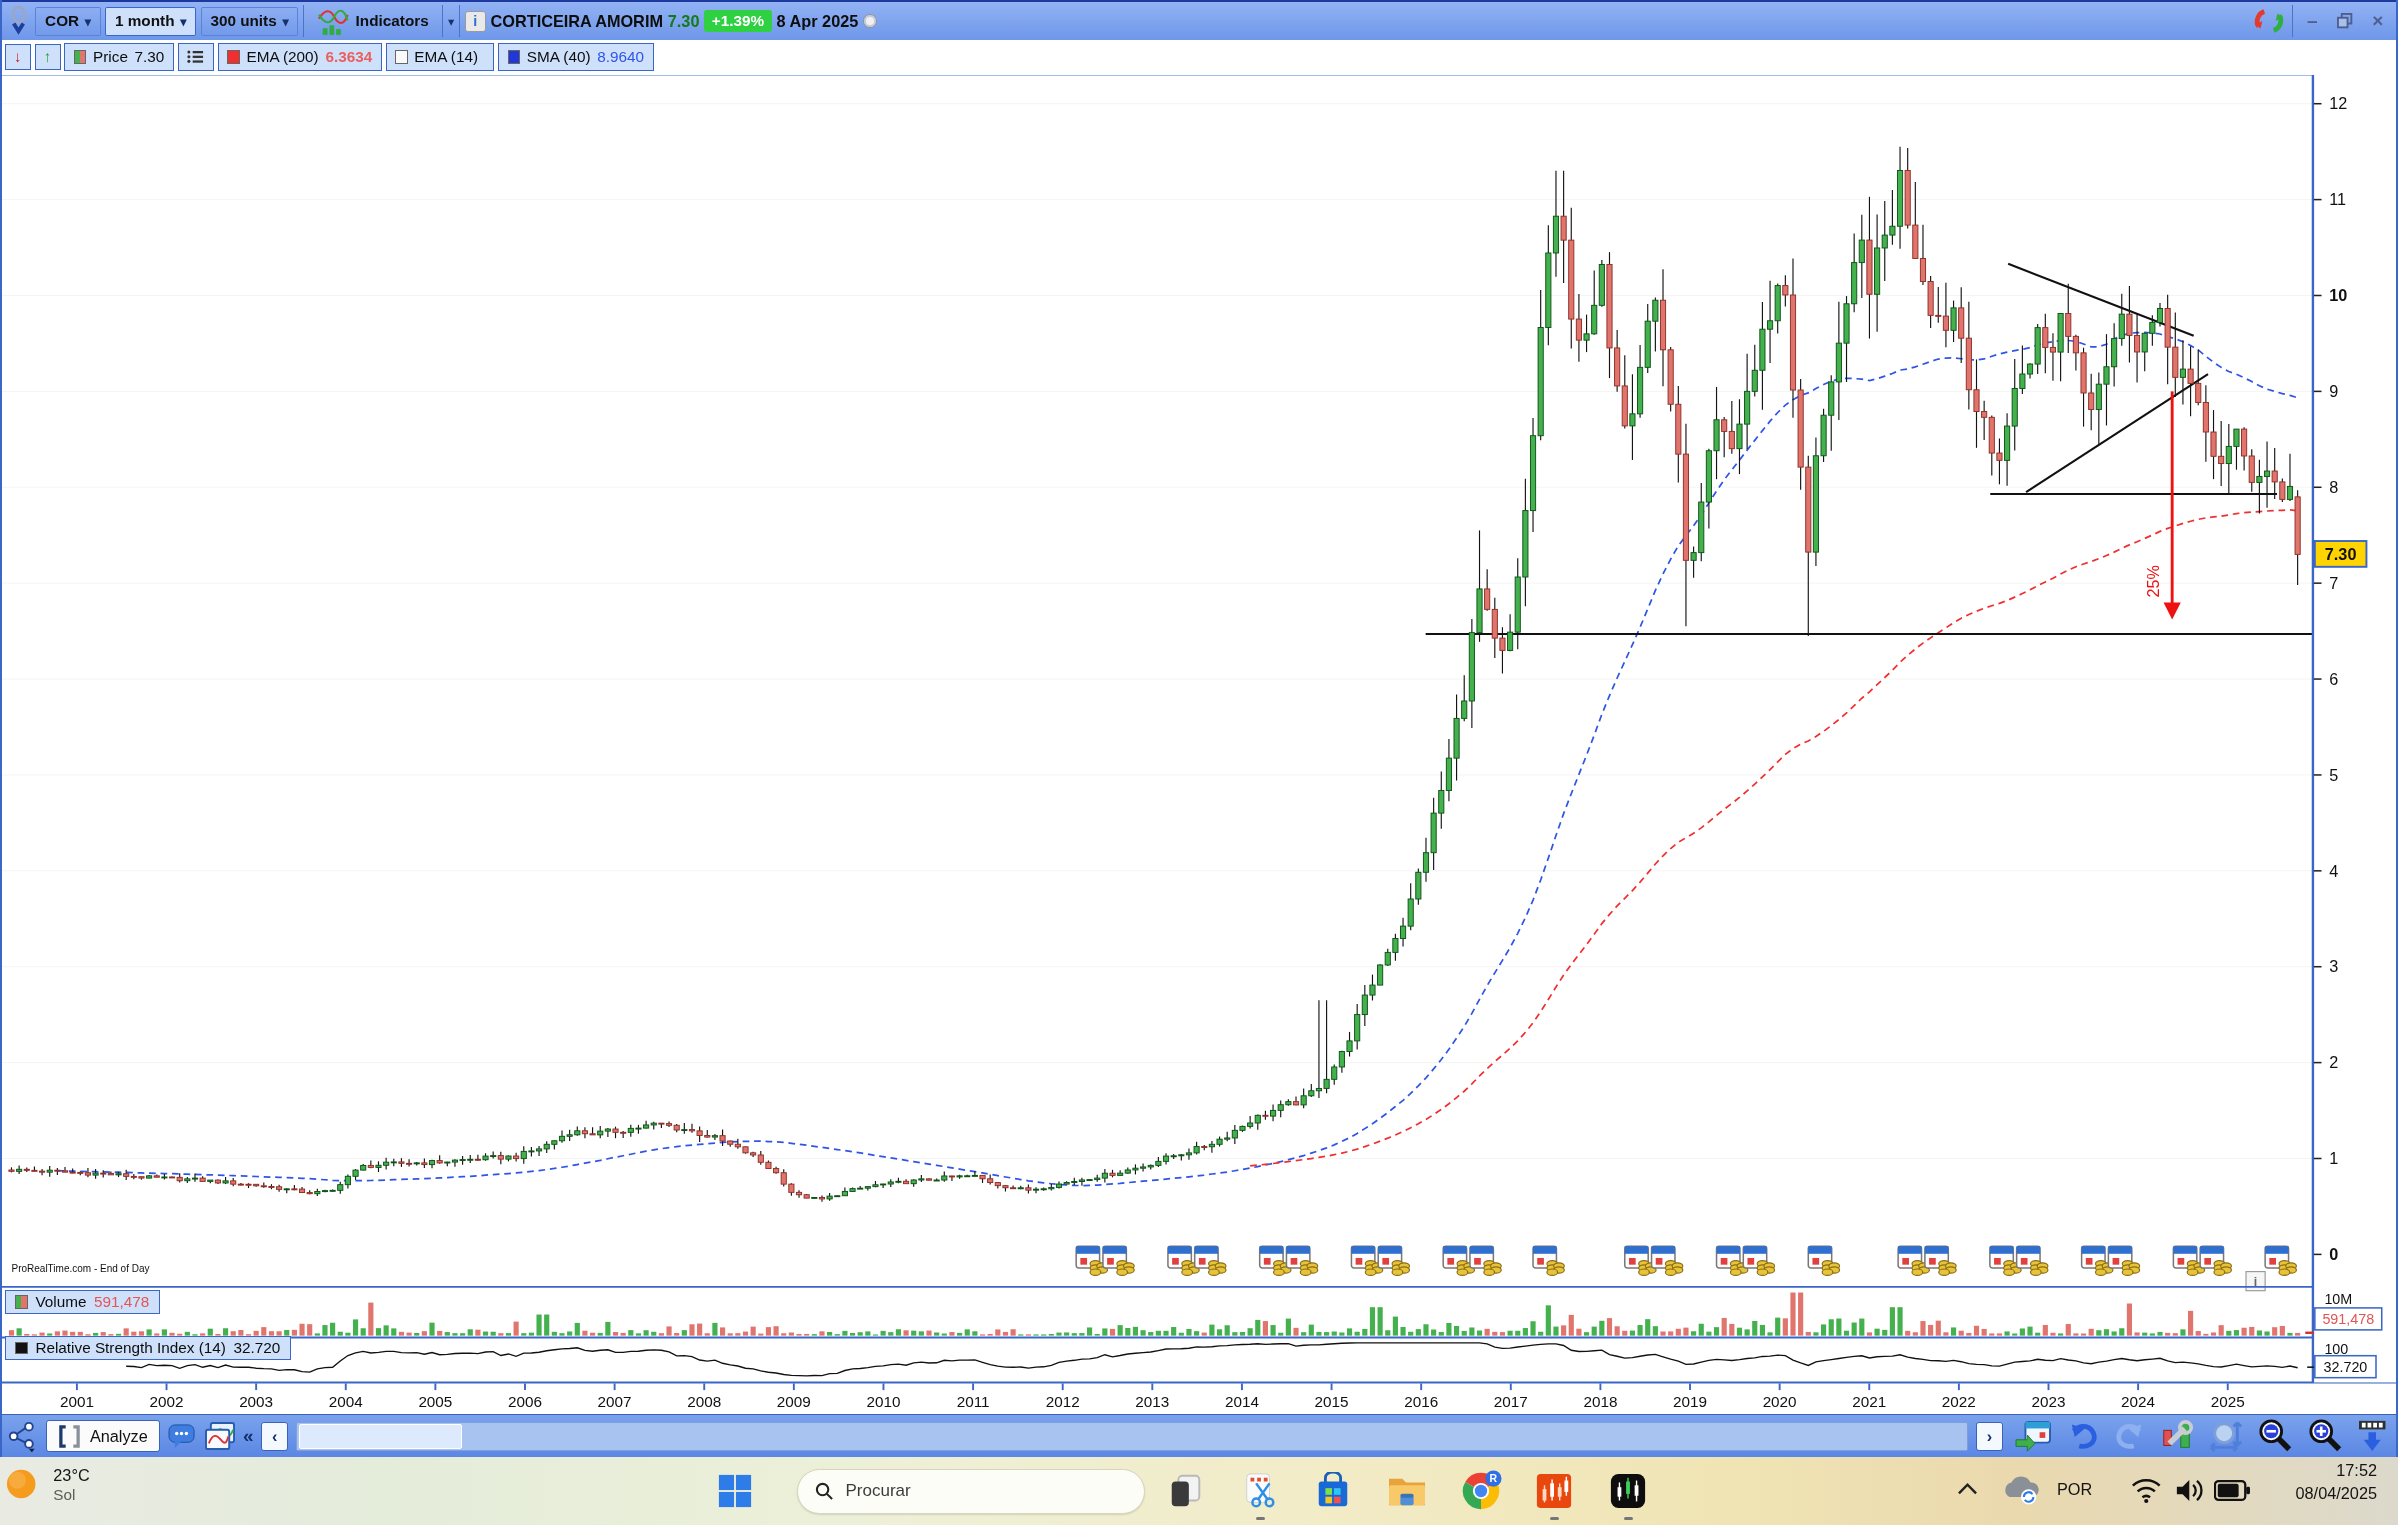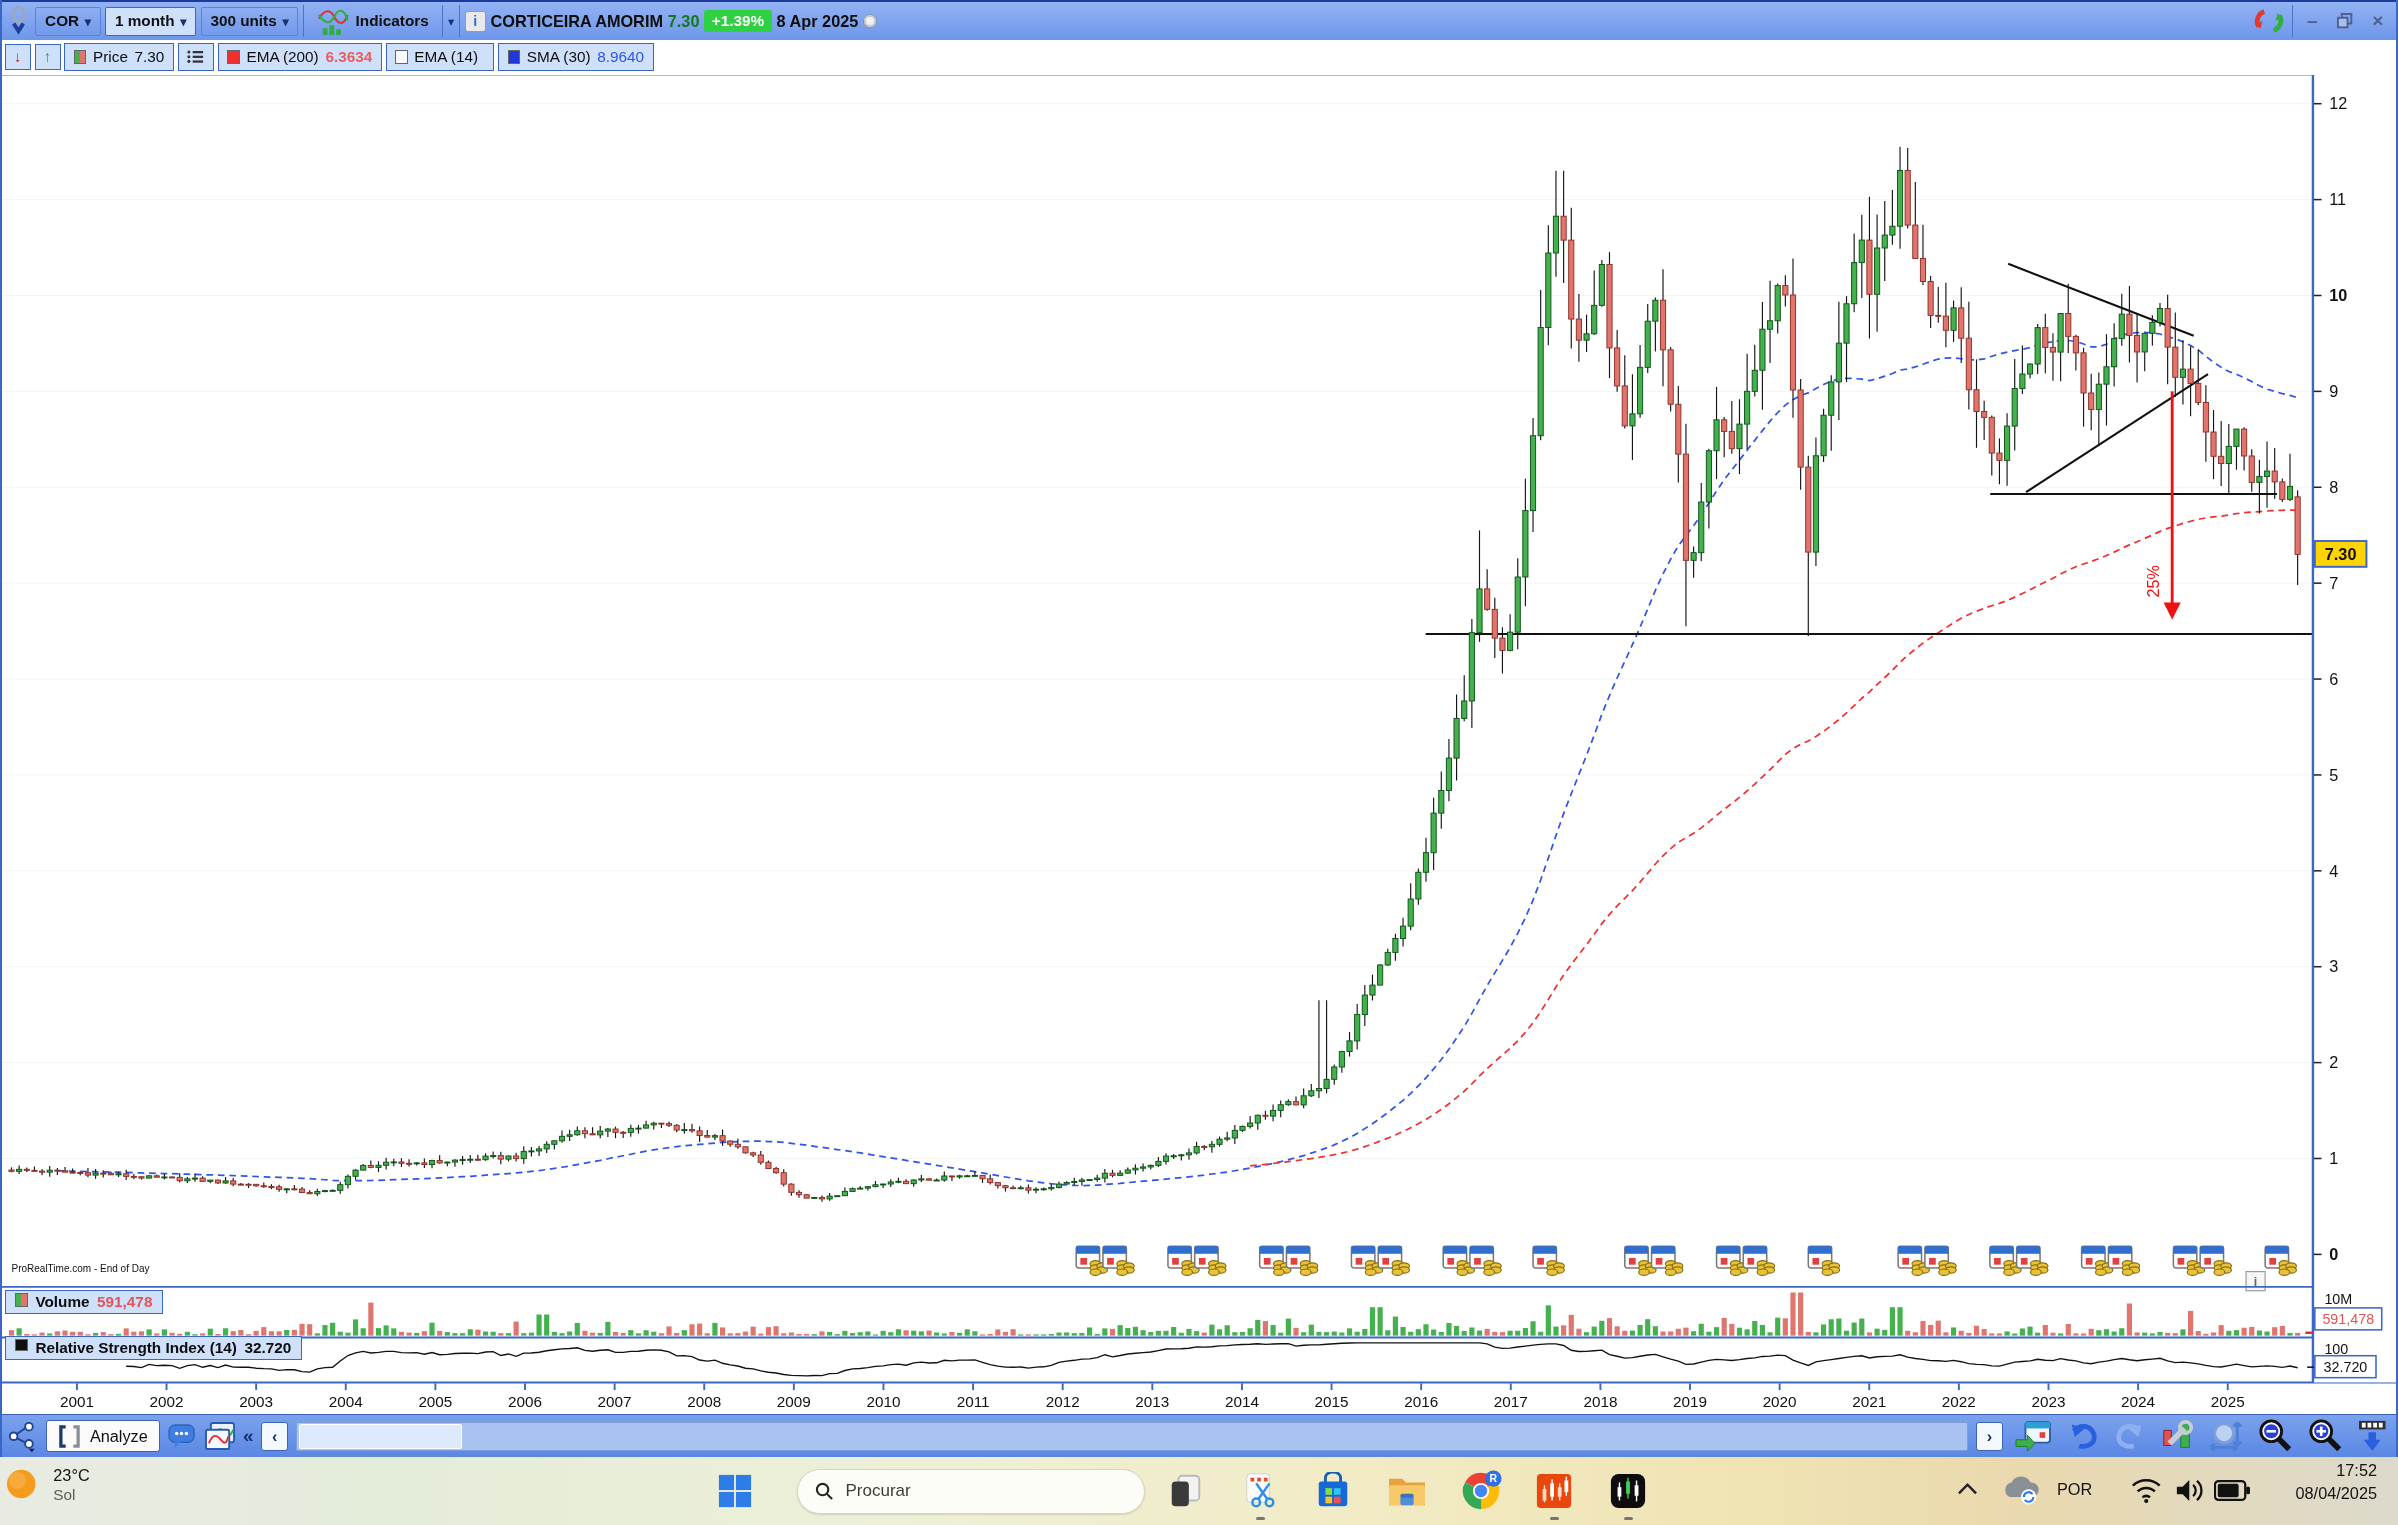--- a/index.html
+++ b/index.html
@@ -35,22 +35,22 @@
     background:#cfe0fb; border:1.4px solid #3a66c8; font-size:15.3px; color:#0d0d0d; }
   .lg-btn { width:26px; height:26px; display:flex; align-items:center; justify-content:center;
     background:#cfe0fb; border:1.4px solid #3a66c8; font-weight:bold; font-size:15.3px; }
   .sw { width:12.4px; height:13.4px; border:1px solid #666; }
   .sw-price { background:linear-gradient(90deg,#44b04e 50%,#e0756e 50%); }
 
   
   #chartwrap { position:absolute; left:0; top:75px; width:2398px; height:1339px; background:#fff; }
   #chart-svg { display:block; }
   svg text { font-family:"Liberation Sans", sans-serif; }
-  .overlay-legend { position:absolute; display:flex; align-items:flex-start; gap:7.6px;
-    background:#cfe0fb; border:1.4px solid #3a66c8; padding:1.9px 9.6px; font-size:15.3px; color:#0d0d0d;font-weight:bold; }
+  .overlay-legend { position:absolute; display:flex; align-items:center; gap:7.6px;
+    background:#cfe0fb; border:1.4px solid #3a66c8; padding:1.9px 9.6px; font-size:15.3px; color:#0d0d0d; }
   #watermark { position:absolute; left:8.6px; top:1188px; font-size:10px; color:#111; background:#fff; padding:0 2.9px; }
   #vol-value-red { color:#e05555; }
 
   
   #bottombar { position:absolute; left:0; top:1414px; width:2398px; height:43px;
     background:linear-gradient(#7aa2ec,#5b87e4); border-top:1px solid #3a62b8;
     display:flex; align-items:center; gap:7.6px; padding:0 5.7px; }
   .bb-white-box { background:#fbfbfb; border:1px solid #3a62b8; border-radius:2.9px; height:32.5px;
     display:flex; align-items:center; gap:8.6px; padding:0 11.5px; }
   .bb-lbl { font-size:16.3px; color:#101010; }
@@ -172,21 +172,21 @@
       <span>EMA (200)</span>
       <span style="color: rgb(232, 96, 96); font-weight: bold;">6.3634</span>
     </div>
     <div class="lg-box">
       <span class="sw" style="background: rgb(250, 250, 250);"></span>
       <span>EMA (14)</span>
       <span style="color: rgb(17, 17, 17);"></span>
     </div>
     <div class="lg-box">
       <span class="sw" style="background: rgb(32, 56, 216);"></span>
-      <span>SMA (30)</span>
+      <span>SMA (40)</span>
       <span style="color: rgb(47, 85, 232);">8.9640</span>
     </div>
   </div>
 
   <div id="chartwrap">
     <svg id="chart-svg" width="2398" height="1339" viewBox="0 0 2509 1401">
         <rect x="0" y="0" width="2509" height="1401" fill="#fff"></rect>
         <line x1="0" y1="0.5" x2="2509" y2="0.5" stroke="#9ab4e8" stroke-width="1"></line>
         <line x1="0" y1="1133.67" x2="2420" y2="1133.67" stroke="#f3f3f3" stroke-width="1"></line>
         <line x1="0" y1="1033.34" x2="2420" y2="1033.34" stroke="#f3f3f3" stroke-width="1"></line>

